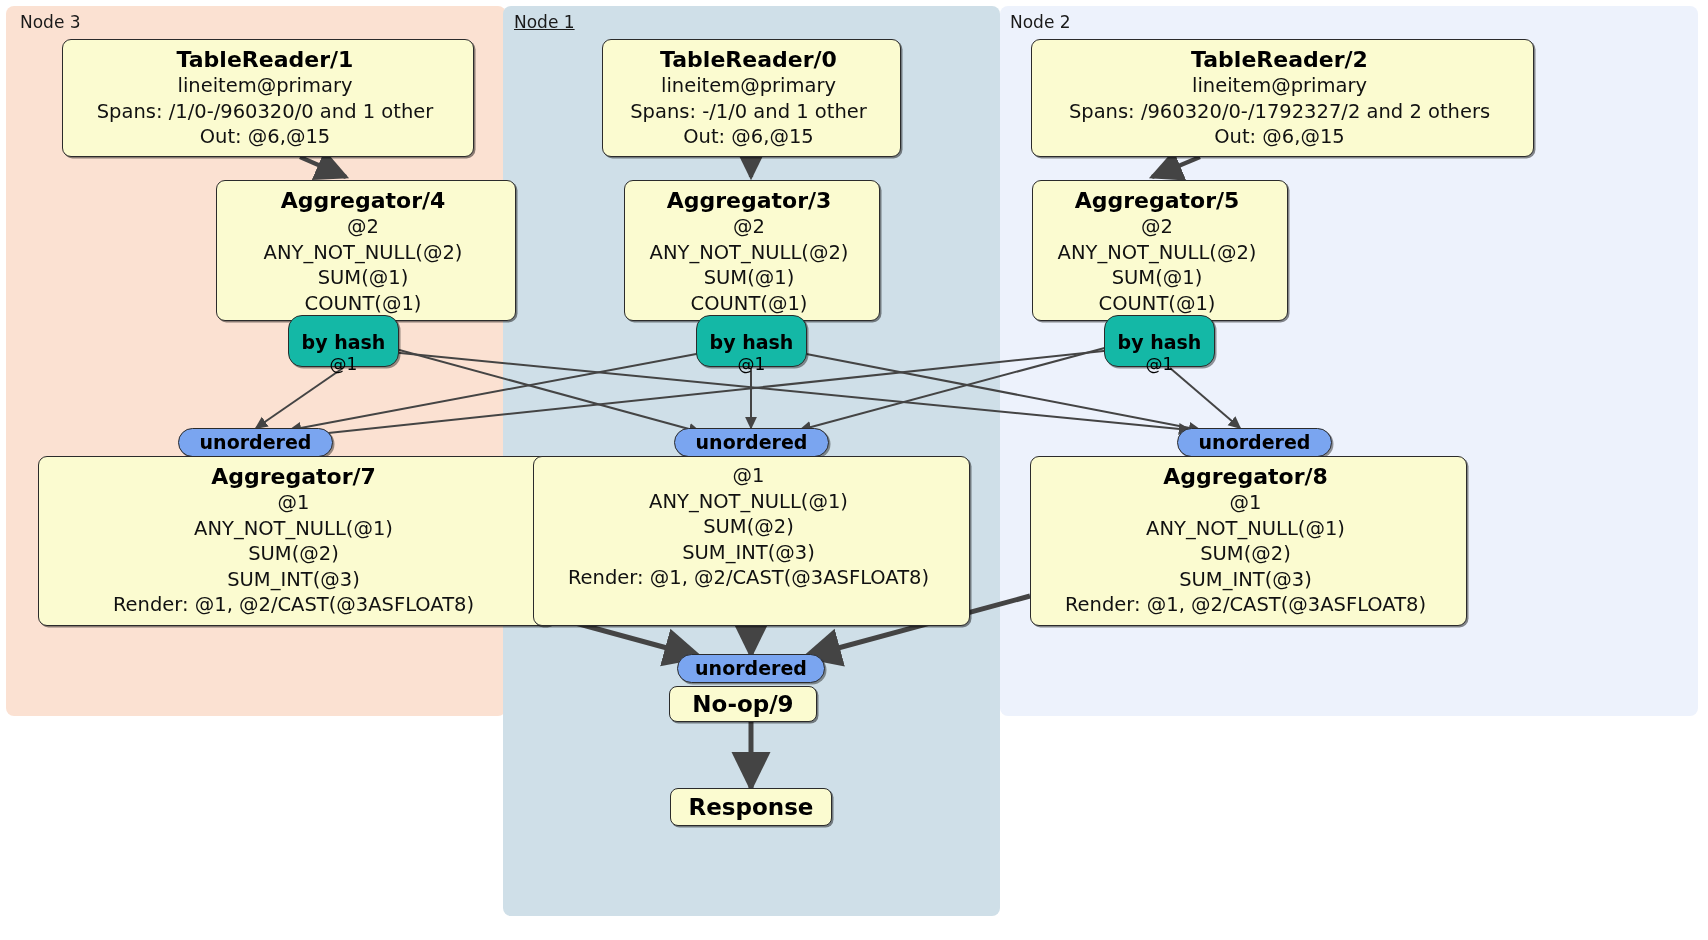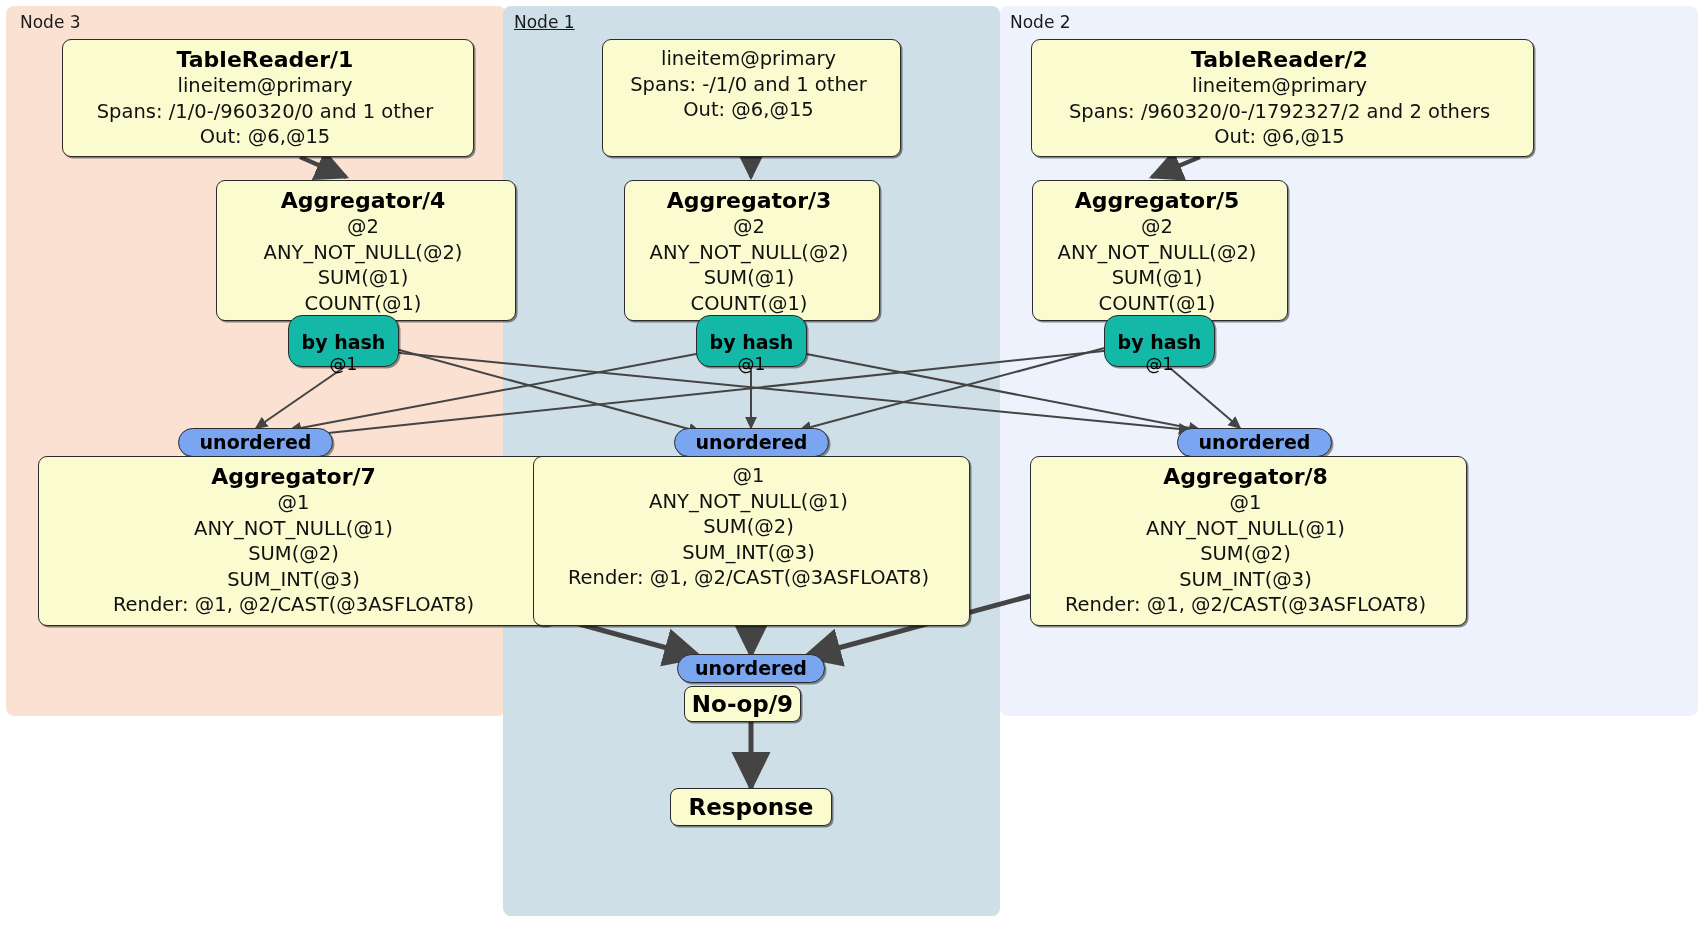--- a/index.html
+++ b/index.html
@@ -76,20 +76,21 @@
   </svg>
 
   <div class="proc" style="left:62px;top:39px;width:412px;height:118px;">
     <div class="ttl">TableReader/1</div>
     <div class="ln">lineitem@primary</div>
     <div class="ln">Spans: /1/0-/960320/0 and 1 other</div>
     <div class="ln">Out: @6,@15</div>
   </div>
 
   <div class="proc" style="left:602px;top:39px;width:299px;height:118px;">
+    <div class="ttl">TableReader/0</div>
     <div class="ln">lineitem@primary</div>
     <div class="ln">Spans: -/1/0 and 1 other</div>
     <div class="ln">Out: @6,@15</div>
   </div>
 
   <div class="proc" style="left:1031px;top:39px;width:503px;height:118px;">
     <div class="ttl">TableReader/2</div>
     <div class="ln">lineitem@primary</div>
     <div class="ln">Spans: /960320/0-/1792327/2 and 2 others</div>
     <div class="ln">Out: @6,@15</div>
@@ -165,21 +166,21 @@
     <div class="ln">ANY_NOT_NULL(@1)</div>
     <div class="ln">SUM(@2)</div>
     <div class="ln">SUM_INT(@3)</div>
     <div class="ln">Render: @1, @2/CAST(@3ASFLOAT8)</div>
   </div>
 
   <div class="pill unord" style="left:677px;top:654px;width:148px;height:29px;">
     <div class="pt" style="line-height:26px;">unordered</div>
   </div>
 
-  <div class="small-proc" style="left:684px;top:686px;width:117px;height:36px;align-items:center;">
+  <div class="small-proc" style="left:669px;top:686px;width:148px;height:36px;align-items:center;">
     <span>No-op/9</span>
   </div>
 
   <div class="small-proc" style="left:670px;top:788px;width:162px;height:38px;">
     <span>Response</span>
   </div>
 
 </div>
 
 </body></html>

